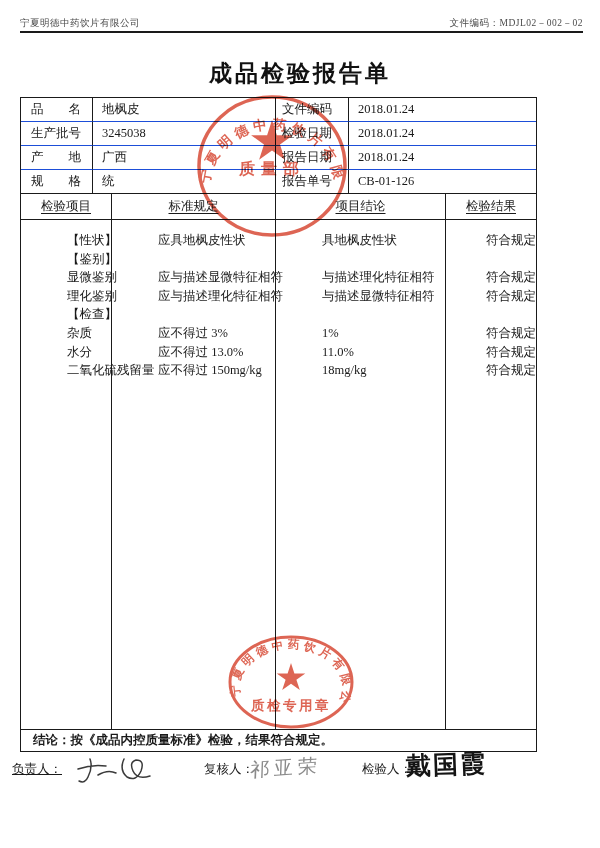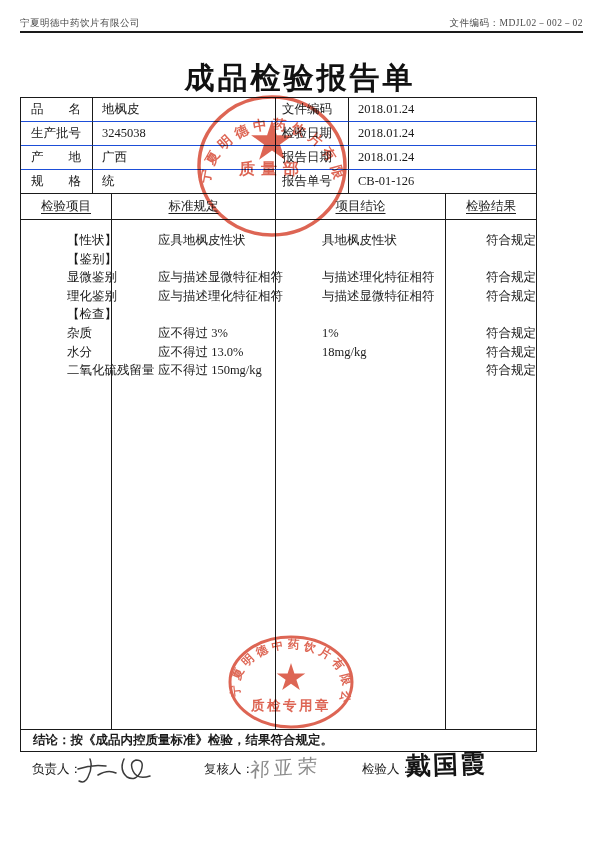--- a/index.html
+++ b/index.html
@@ -7,21 +7,21 @@
   body { font-family:"Liberation Serif","DejaVu Serif",serif; color:#1a1a1a; }
   .page { position:relative; width:600px; height:848px; background:#fff; overflow:hidden; }
 
   
   .doc-header { position:absolute; left:20px; top:14px; width:563px; height:16px;
     display:flex; justify-content:space-between; align-items:flex-end;
     font-size:9.5px; color:#4a4a4a; letter-spacing:.5px; }
   .header-rule { position:absolute; left:20px; top:31px; width:563px; height:2px; background:#1a1a1a; }
 
   .report-title { position:absolute; left:0; top:58px; width:600px; text-align:center;
-    font-size:30px; font-weight:bold; letter-spacing:3px; color:#111; }
+    font-size:23px; font-weight:bold; letter-spacing:3px; color:#111; }
 
   
   .info-table { position:absolute; left:20px; top:97px; width:517px; border:1px solid #1a1a1a;
     display:grid; grid-template-columns:72px 183px 73px 1fr; font-size:12.5px; }
   .info-table .cell { height:24px; line-height:23px; border-bottom:1px solid #1d4ed8;
     border-right:1px solid #1a1a1a; overflow:hidden; white-space:nowrap; }
   .info-table .cell.last-col { border-right:none; }
   .info-table .cell.last-row { border-bottom:none; height:23px; }
   .info-table .lbl  { padding-left:10px; }
   .info-table .val  { padding-left:9px; }
@@ -38,21 +38,21 @@
   .insp-body .col { border-right:1px solid #1a1a1a; padding-top:11px; }
   .insp-body .col:last-child { border-right:none; }
   .insp-body .line { height:18.6px; line-height:18.6px; white-space:nowrap; padding-left:6px;margin-left:40px; }
   .insp-body .col-concl .line { padding-left:0; text-align:center; }
   .concl-row { height:22px; line-height:21px; border-top:1px solid #1a1a1a; padding-left:12px;
     font-weight:600; font-size:12.5px; }
 
   
   .sig-row { position:absolute; left:0; top:757px; width:600px; height:40px; font-size:12.5px; }
   .sig-label { position:absolute; top:4px; }
-  .sig-label.lead      { left:32px; }
+  .sig-label.lead      { left:12px;text-decoration:underline; }
   .sig-label.review    { left:204px; }
   .sig-label.inspector { left:362px; }
   .sig-scribble { position:absolute; left:72px; top:-6px; }
   .sig-name { position:absolute; white-space:nowrap; }
   .sig-name.review-name { left:250px; top:-2px; font-size:19px; color:#8b8b8b;
     transform:rotate(-4deg) skewX(-6deg); letter-spacing:5px; }
   .sig-name.inspector-name { left:406px; top:-9px; font-size:25px; font-weight:bold; color:#141414;
     transform:rotate(-2deg); letter-spacing:2px; font-family:"DejaVu Sans","Liberation Sans",sans-serif; }
 
   
@@ -123,20 +123,21 @@
         <div class="line">应不得过 13.0%</div>
         <div class="line">应不得过 150mg/kg</div>
       </div>
       <div class="col col-result">
         <div class="line">具地枫皮性状</div>
         <div class="line"></div>
         <div class="line">与描述理化特征相符</div>
         <div class="line">与描述显微特征相符</div>
         <div class="line"></div>
         <div class="line">1%</div>
+        <div class="line">11.0%</div>
         <div class="line">18mg/kg</div>
       </div>
       <div class="col col-concl">
         <div class="line">符合规定</div>
         <div class="line"></div>
         <div class="line">符合规定</div>
         <div class="line">符合规定</div>
         <div class="line"></div>
         <div class="line">符合规定</div>
         <div class="line">符合规定</div>

